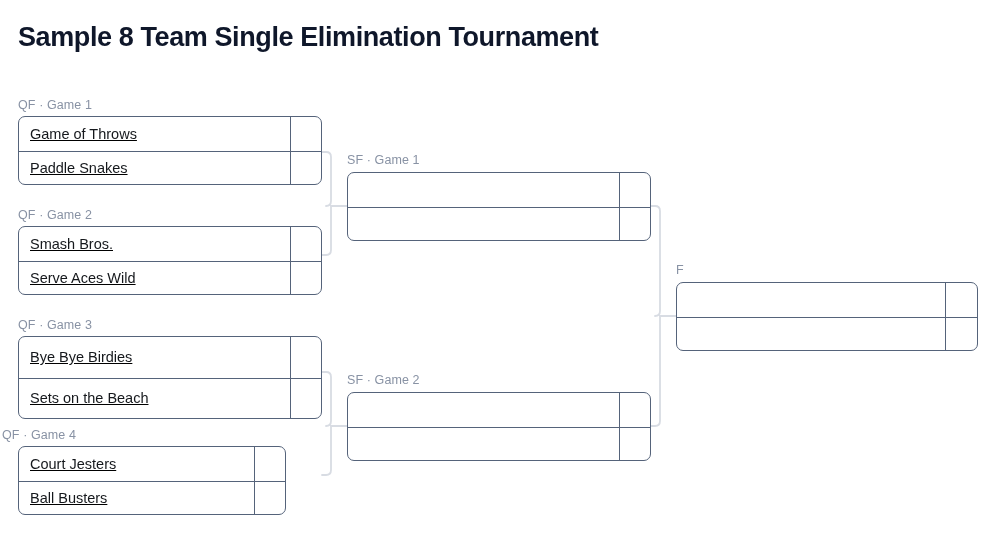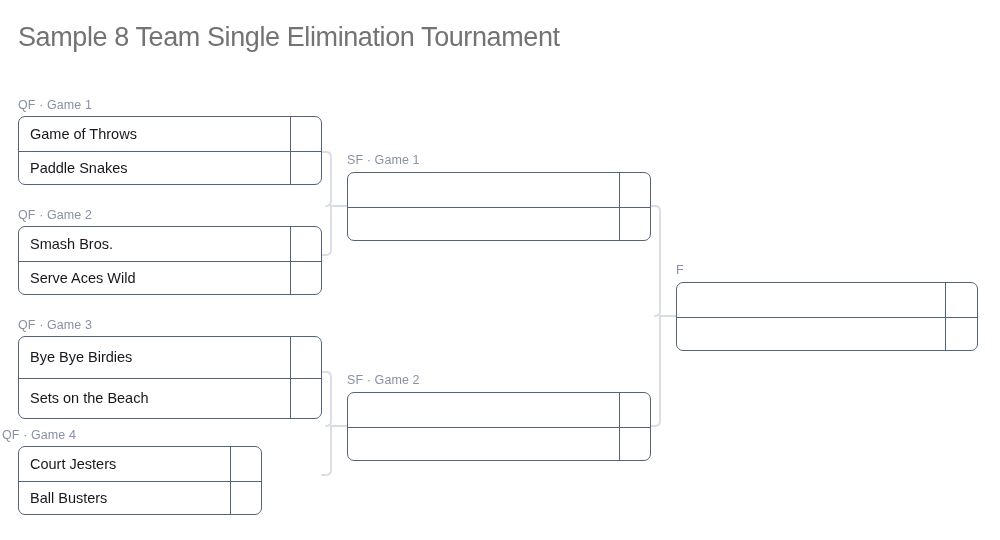--- a/index.html
+++ b/index.html
@@ -23,23 +23,23 @@
     width: 1000px;
     height: 540px;
   }
 
   
   #page-title {
     position: absolute;
     left: 18px;
     top: 22px;
     font-size: 27px;
-    font-weight: normal;
+    font-weight: bold;
     letter-spacing: -0.4px;
-    color: #737373;
+    color: #0f172a;
     white-space: nowrap;
     text-align: center;
   }
 
   
   #connector-layer {
     position: absolute;
     left: 0;
     top: 0;
     width: 1000px;
@@ -62,20 +62,21 @@
     color: #8892a4;
     white-space: nowrap;
     letter-spacing: 0.1px;
   }
   .slot {
     position: relative;
     box-sizing: border-box;
     display: flex;
     align-items: center;
     height: 50%;
+    text-decoration: underline;
   }
   .slot + .slot {
     border-top: 1.6px solid #55637a;
     align-items: center;
   }
   .team-name {
     flex: 1 1 auto;
     padding-left: 11px;
     font-size: 14.5px;
     color: #15181c;
@@ -134,21 +135,21 @@
       <span class="team-name">Smash Bros.</span>
       <span class="score-cell" style="width:31px;"></span>
     </div>
     <div class="slot">
       <span class="team-name">Serve Aces Wild</span>
       <span class="score-cell" style="width:31px;"></span>
     </div>
   </div>
 
   <div class="match-label" style="left:2px; top:428px;">QF · Game 4</div>
-  <div class="match" style="left:18px; top:446px; width:244px; height:69px;">
+  <div class="match" style="left:18px; top:446px; width:268px; height:69px;">
     <div class="slot">
       <span class="team-name">Court Jesters</span>
       <span class="score-cell" style="width:31px;"></span>
     </div>
     <div class="slot">
       <span class="team-name">Ball Busters</span>
       <span class="score-cell" style="width:31px;"></span>
     </div>
   </div>
 

